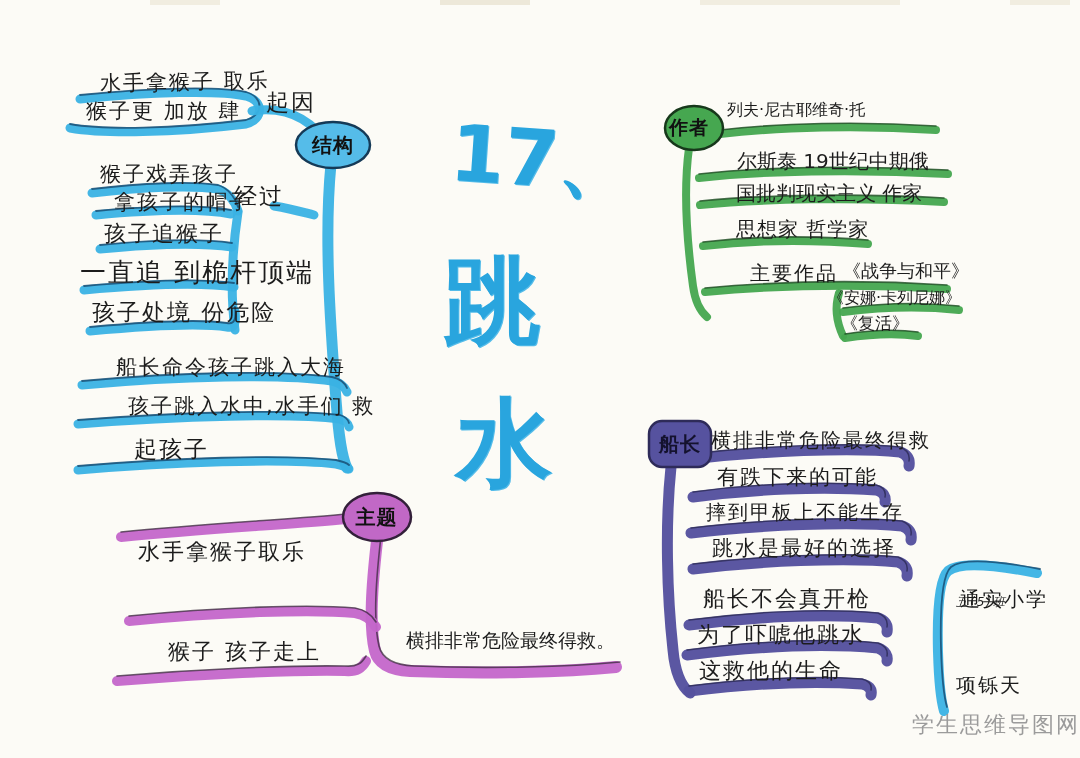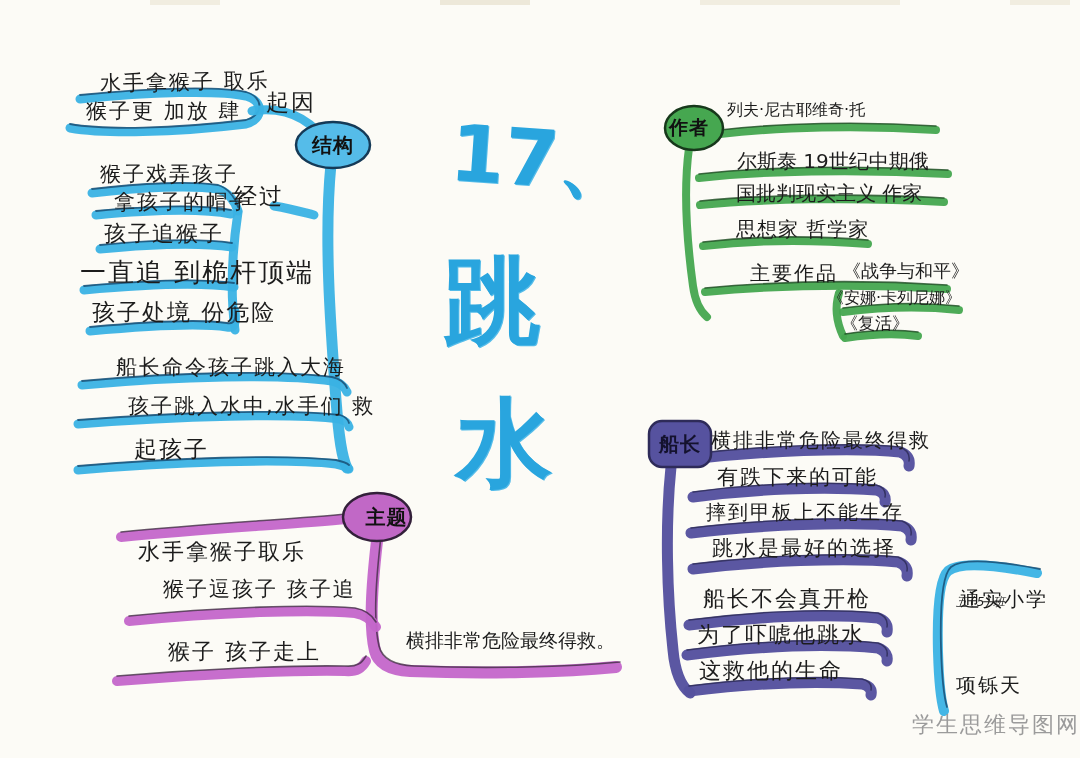--- a/index.html
+++ b/index.html
@@ -178,23 +178,22 @@
   <div class="t" style="left:100px;top:163px;">猴子戏弄孩子</div>
   <div class="t" style="left:114px;top:191px;">拿孩子的帽子</div>
   <div class="t" style="left:234px;top:184px;font-size:23px;">经过</div>
   <div class="t" style="left:104px;top:222px;font-size:22px;">孩子追猴子</div>
   <div class="t" style="left:80px;top:258px;font-size:26px;text-align:center;">一直追 到桅杆顶端</div>
   <div class="t" style="left:92px;top:300px;font-size:23px;text-align:right;">孩子处境 份危险</div>
   <div class="t" style="left:128px;top:395px;">孩子跳入水中,水手们 救</div>
   <div class="t" style="left:116px;top:356px;">船长命令孩子跳入大海</div>
   <div class="t" style="left:134px;top:437px;font-size:23px;">起孩子</div>
 
-  <div class="node-label" style="left:355px;top:500px;width:63px;height:34px;font-size:20px;">主题</div>
+  <div class="node-label" style="left:345px;top:500px;width:63px;height:34px;font-size:20px;">主题</div>
   <div class="t" style="left:138px;top:500px;font-size:22px;margin-top:40px;">水手拿猴子取乐</div>
-  <div class="t" style="left:163px;top:578px;">猴子逗孩子 孩子追</div>
   <div class="t" style="left:168px;top:640px;font-size:22px;">猴子 孩子走上</div>
   <div class="t" style="left:406px;top:630px;font-size:19px;letter-spacing:0px;">横排非常危险最终得救。</div>
 
   <div class="node-label" style="left:668px;top:110px;width:42px;height:36px;font-size:19px;">作者</div>
   <div class="t" style="left:727px;top:101px;font-size:16px;letter-spacing:0px;">列夫·尼古耶维奇·托</div>
   <div class="t" style="left:737px;top:150px;font-size:20px;letter-spacing:0px;">尔斯泰 19世纪中期俄</div>
   <div class="t" style="left:736px;top:182px;font-size:20px;letter-spacing:0px;">国批判现实主义 作家</div>
   <div class="t" style="left:736px;top:218px;font-size:20px;letter-spacing:1px;">思想家 哲学家</div>
   <div class="t" style="left:750px;top:262px;font-size:20px;">主要作品</div>
   <div class="t" style="left:843px;top:261px;font-size:18px;letter-spacing:0px;">《战争与和平》</div>

